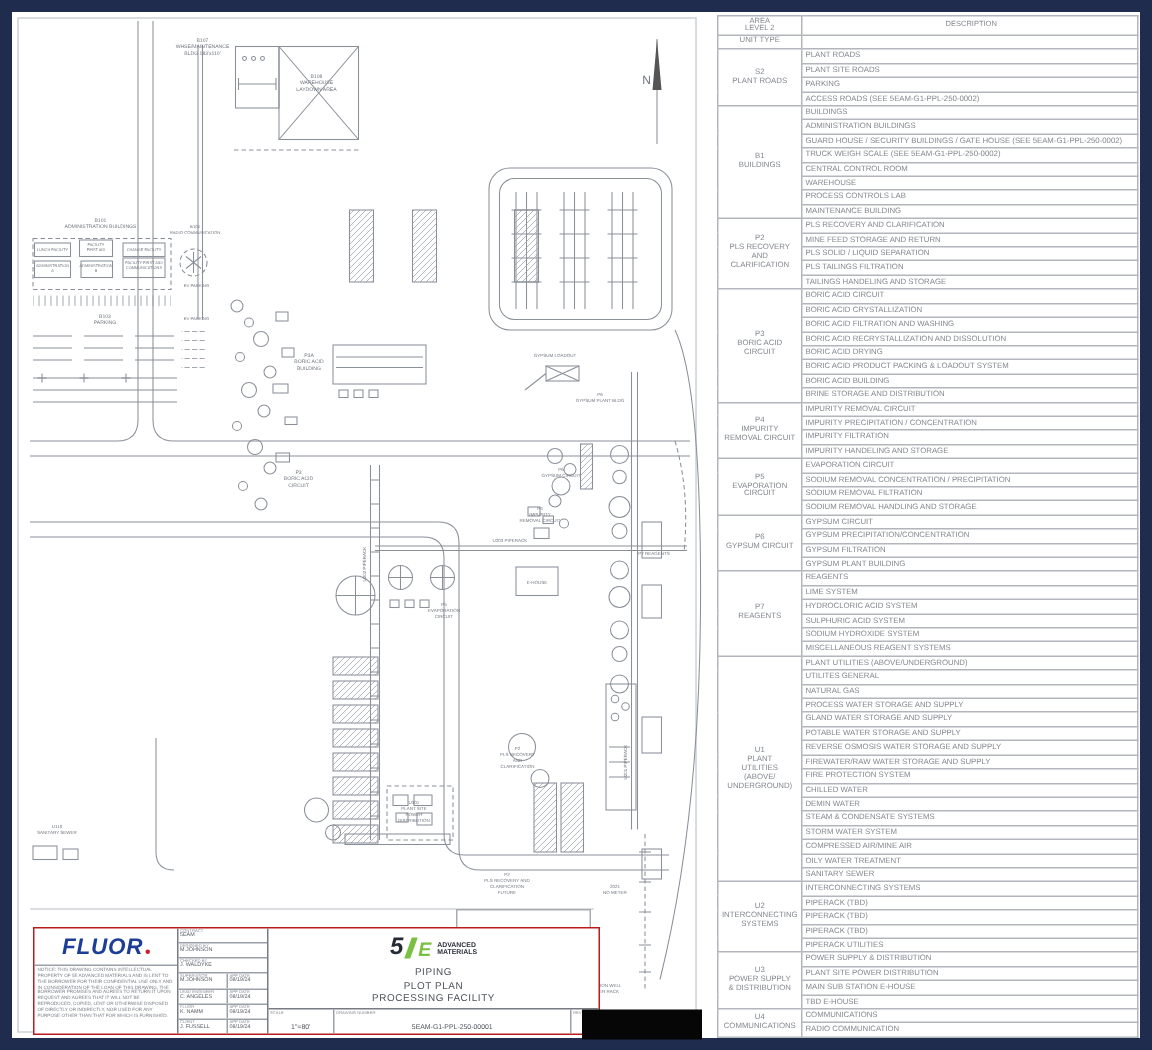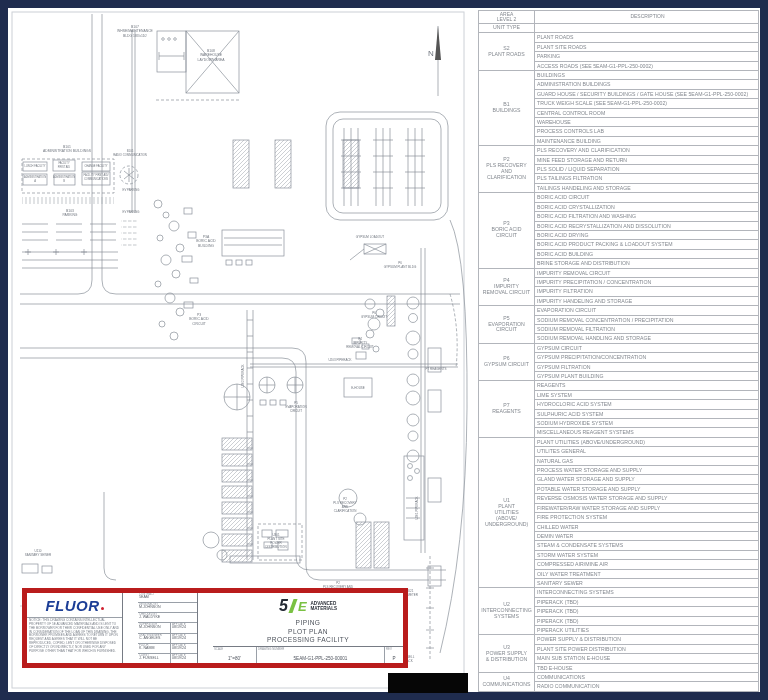--- a/index.html
+++ b/index.html
@@ -8,21 +8,21 @@
   #sheet{position:absolute;left:8px;top:8px;width:464px;height:684px;background:#ffffff;}
   #plan{position:absolute;left:0;top:0;}
   .ln path,.ln rect,.ln circle{fill:none;stroke:#8a909a;stroke-width:.7;}
   .ln .dash{stroke-dasharray:3 2;}
   .ln .ht{fill:url(#ht);stroke:#8a909a;}
   .ln .pk{fill:url(#pk);stroke:none;}
   .ln .ph{fill:url(#ph);stroke:none;}
   .frame{fill:none;stroke:#ccd0d6;stroke-width:1;}
   #plabels text{font-family:"Liberation Sans",sans-serif;}
   
-  #tblock{position:absolute;left:14px;top:580px;width:376px;height:70px;border:5px solid #b91c1c;display:flex;background:#fff;gap:15px;}
+  #tblock{position:absolute;left:14px;top:610px;width:376px;height:70px;border:1px solid #b91c1c;display:flex;background:#fff;}
   .tcol{border-right:1px solid #767b84;box-sizing:border-box;}
   #tc1{width:96px;display:flex;flex-direction:column;}
   #fluor{height:24px;display:flex;align-items:center;justify-content:center;color:#1c3e96;font-weight:bold;font-style:italic;font-size:15px;letter-spacing:.5px;}
   #fluor .dot{width:3px;height:3px;background:#cf1f2e;border-radius:50%;margin:6px 0 0 1px;}
   #notice{flex:1;border-top:1px solid #9aa0a8;padding:1px 2px;font-size:3.1px;line-height:1.25;color:#7a7f88;text-align:left;}
   #tc2{width:60px;display:flex;flex-direction:column;}
   .sigrow{flex:1;display:flex;border-bottom:1px solid #9aa0a8;overflow:hidden;}
   .sigrow:last-child{border-bottom:none;}
   .sigc{flex:1;padding:0 1px;overflow:hidden;}
   .sd{flex:0 0 24px;border-left:1px solid #9aa0a8;}

